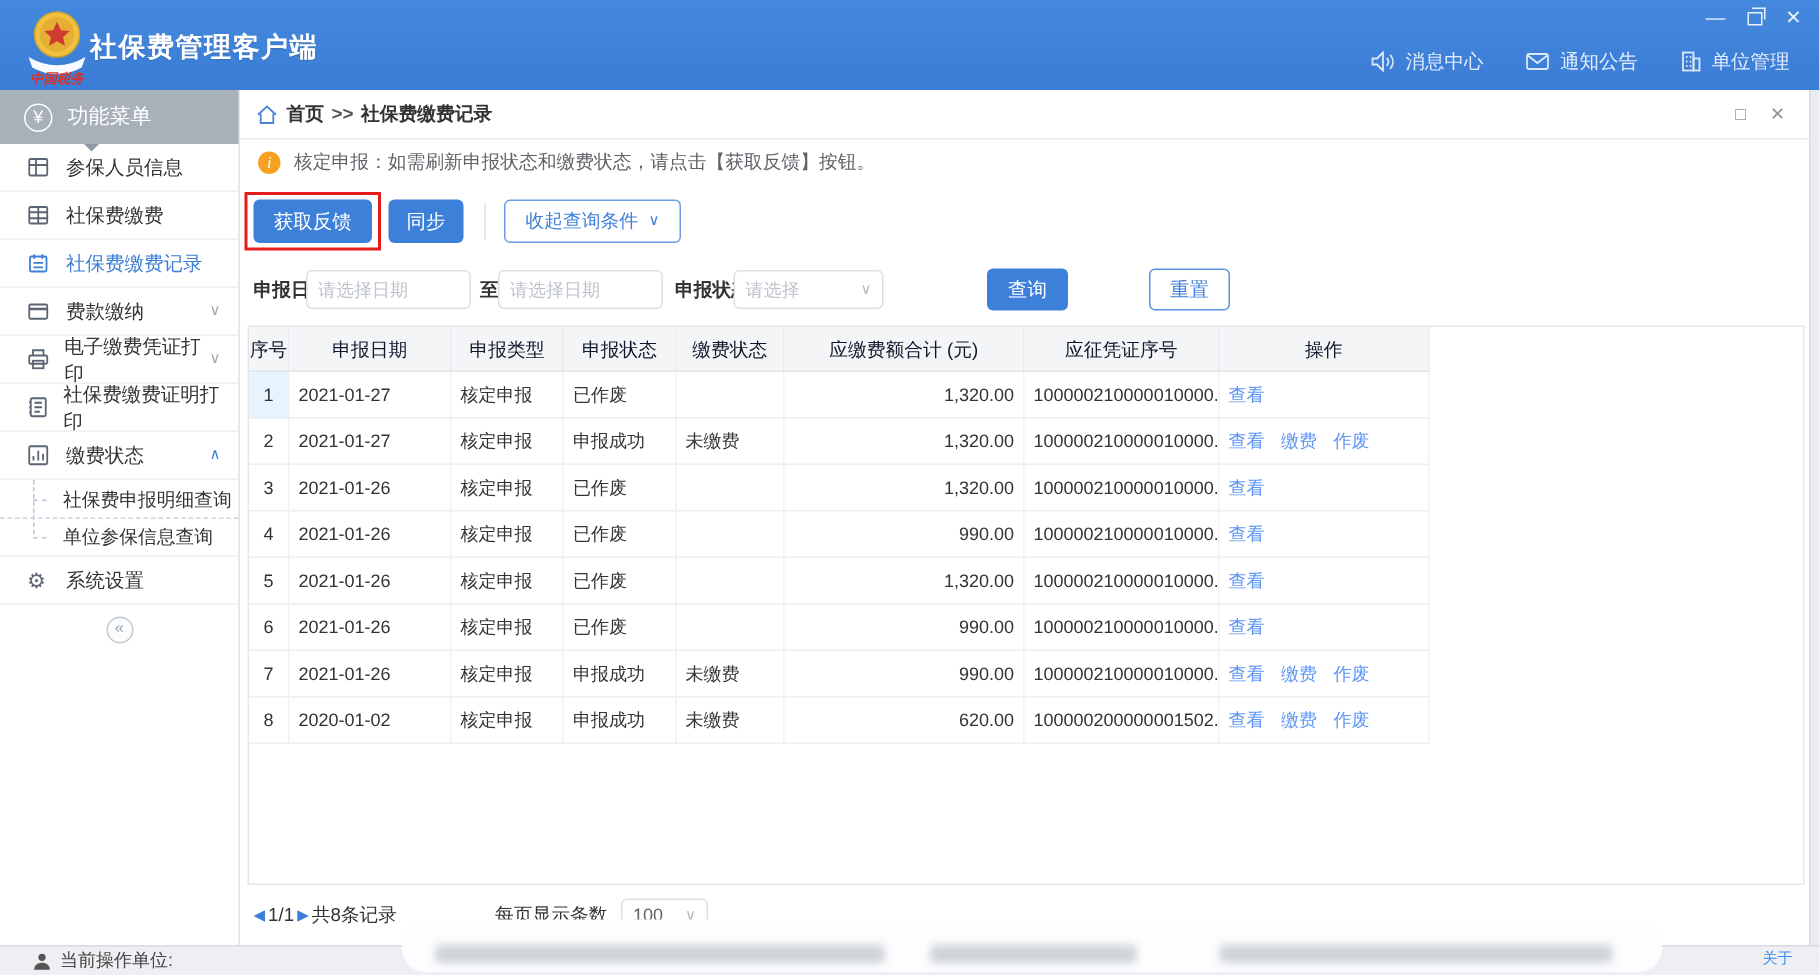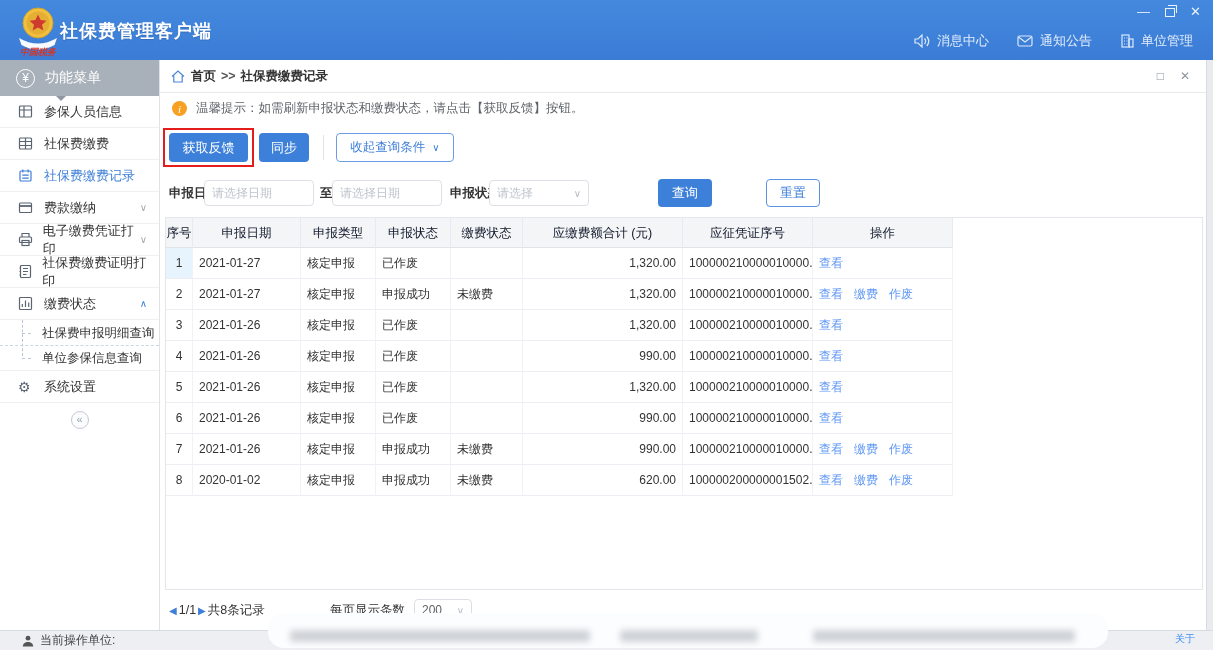--- a/index.html
+++ b/index.html
@@ -245,21 +245,21 @@
     <span class="sep">&gt;&gt;</span>
     <span>社保费缴费记录</span>
     <div class="panel-ctrl">
       <span>□</span>
       <span>✕</span>
     </div>
   </div>
 
   <div class="tip">
     <span class="tip-ico">i</span>
-    <span>温馨提示：如需刷新申报状态和缴费状态，请点击【获取反馈】按钮。</span>
+    <span>核定申报：如需刷新申报状态和缴费状态，请点击【获取反馈】按钮。</span>
   </div>
 
   <button class="blue-btn btn-feedback">获取反馈</button>
   <button class="blue-btn btn-sync">同步</button>
   <div class="tool-divider"></div>
   <div class="btn-collapseq">
     <span>收起查询条件</span>
     <span class="chev">∨</span>
   </div>
   <div class="red-box"></div>
@@ -370,21 +370,21 @@
 
   <div class="pagination">
     <span class="pg-arrow">◀</span>
     <span>1/1</span>
     <span class="pg-arrow">▶</span>
     <span>共8条记录</span>
   </div>
   <div class="per-page">
     <span>每页显示条数</span>
     <div class="pp-select">
-      <span>200</span>
+      <span>100</span>
       <span class="chev">∨</span>
     </div>
   </div>
 </div>
 
 <div class="gutter"></div>
 
 <div class="statusbar">
   <span class="person">
     <svg width="12" height="12" viewBox="0 0 12 12" fill="#555">

